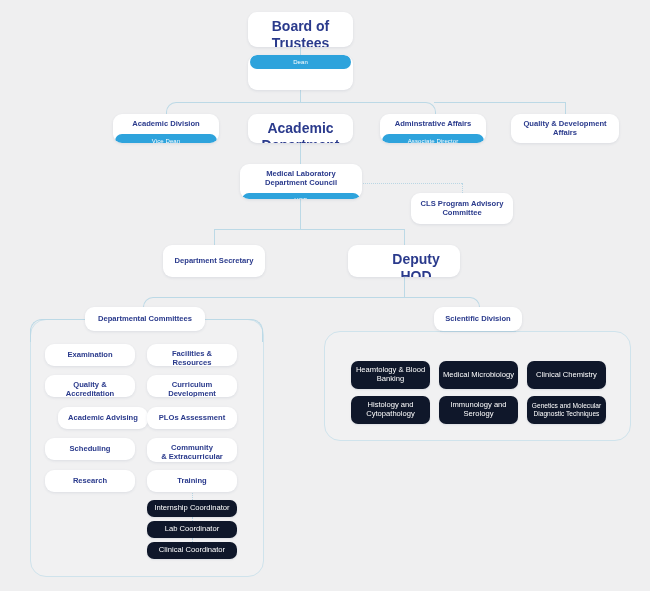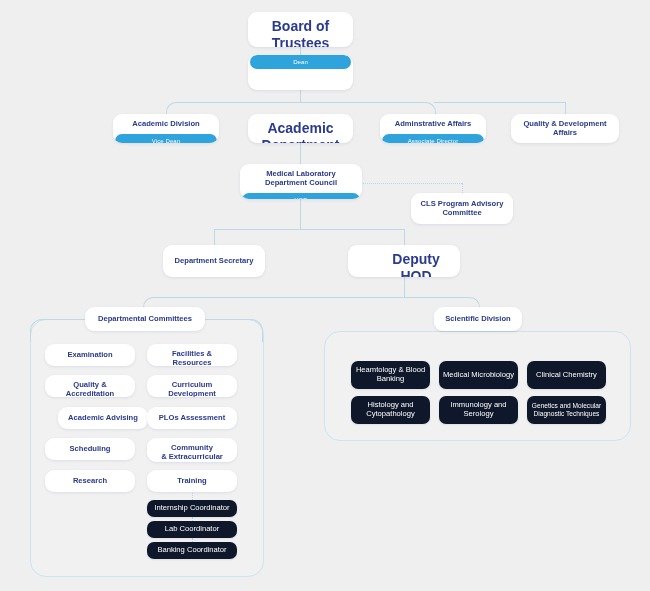--- a/index.html
+++ b/index.html
@@ -243,21 +243,21 @@
     <div class="title t-11">Training</div>
   </div>
 
   <div class="pill t-11" style="left:147px; top:500px; width:90px; height:17px;">
     <span>Internship Coordinator</span>
   </div>
   <div class="pill t-11" style="left:147px; top:521px; width:90px; height:17px;">
     <span>Lab Coordinator</span>
   </div>
   <div class="pill t-11" style="left:147px; top:542px; width:90px; height:17px;">
-    <span>Banking Coordinator</span>
+    <span>Clinical Coordinator</span>
   </div>
 
   <div class="pill t-11" style="left:351px; top:361px; width:79px; height:28px; white-space:pre-line;">
     <span>Heamtology &amp; Blood
 Banking</span>
   </div>
   <div class="pill t-11" style="left:439px; top:361px; width:79px; height:28px; white-space:pre-line;">
     <span>Medical Microbiology</span>
   </div>
   <div class="pill t-11" style="left:527px; top:361px; width:79px; height:28px; white-space:pre-line;">

